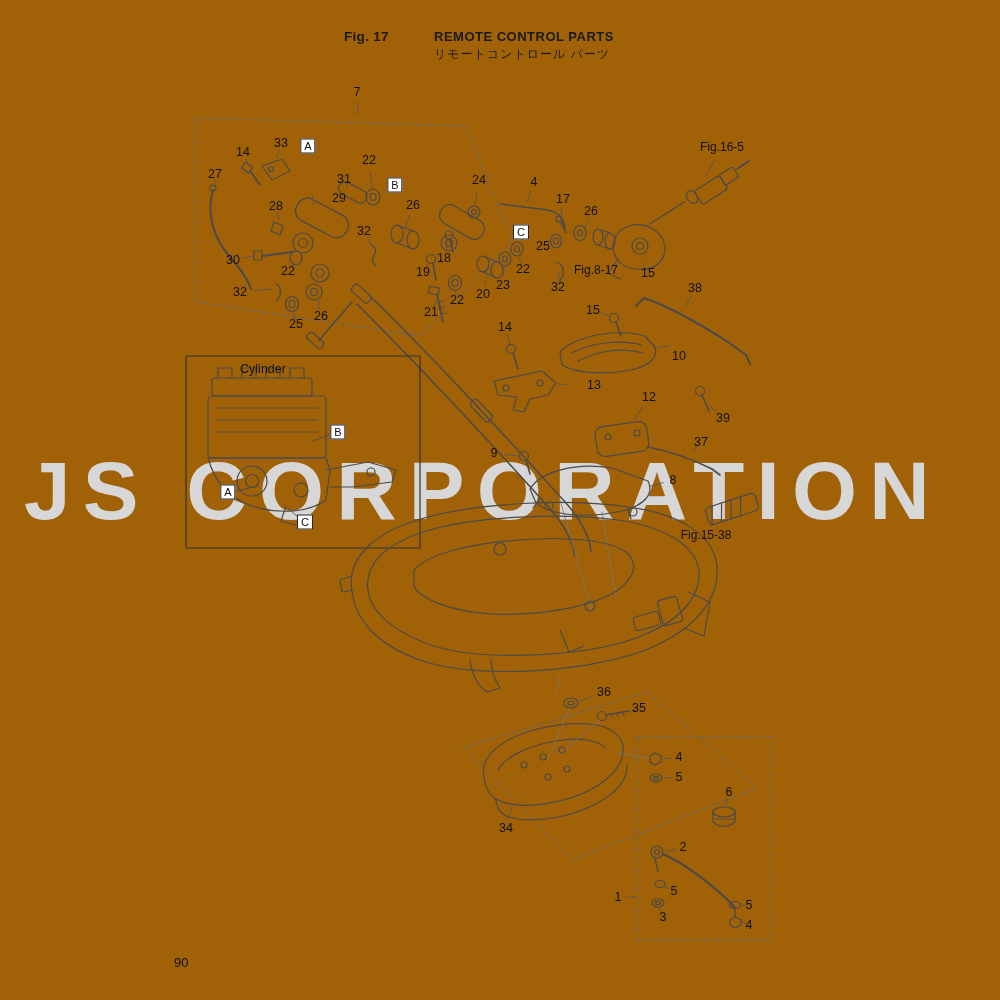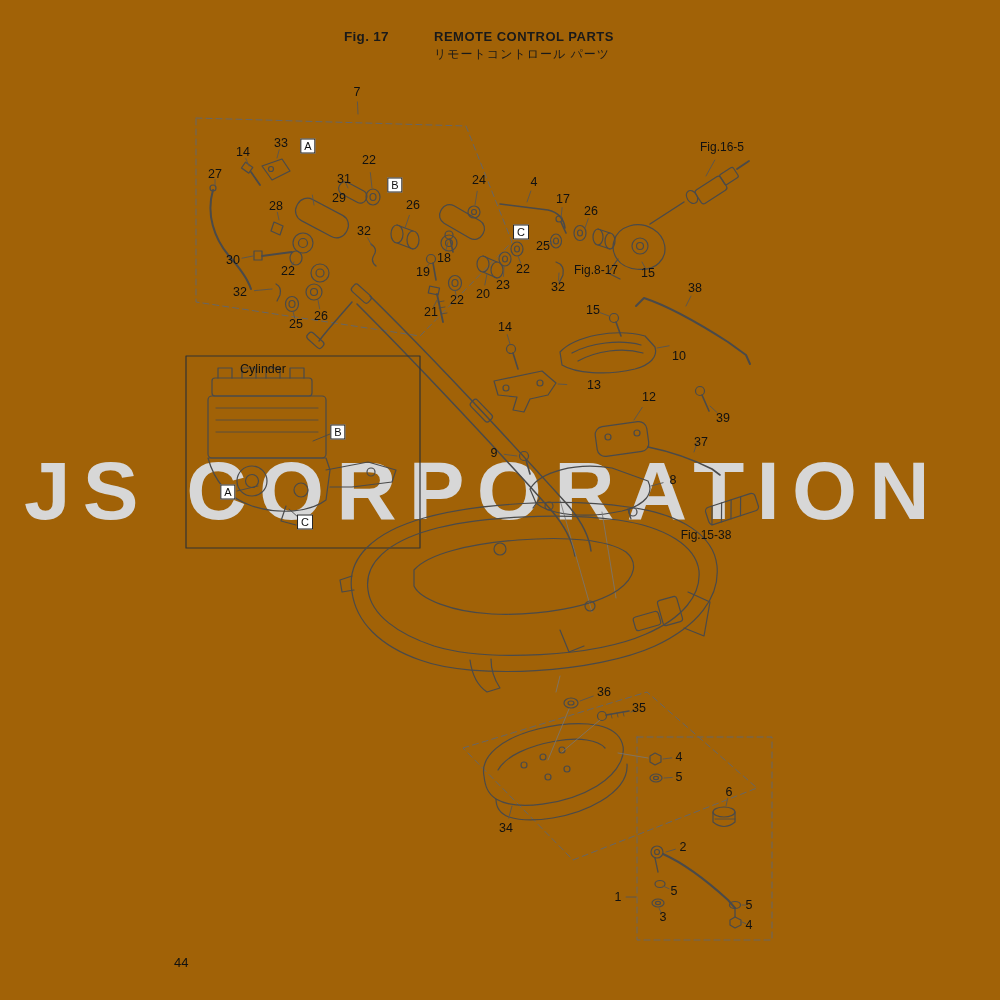--- a/index.html
+++ b/index.html
@@ -334,14 +334,14 @@
       <span class="ref-label" style="left: 706px; top: 519px; margin-top: 16px;">Fig.15-38</span>
       <span class="boxed-letter" style="left: 308px; top: 146px;">A</span>
       <span class="boxed-letter" style="left: 395px; top: 185px;">B</span>
       <span class="boxed-letter" style="left: 521px; top: 232px;">C</span>
       <span class="boxed-letter" style="left: 338px; top: 432px;">B</span>
       <span class="boxed-letter" style="left: 228px; top: 492px;">A</span>
       <span class="boxed-letter" style="left: 305px; top: 522px;">C</span>
     </div>
 
   <span class="inset-label">Cylinder</span>
-  <span class="page-number">44</span>
+  <span class="page-number">90</span>
 </div>
 
 </body></html>

